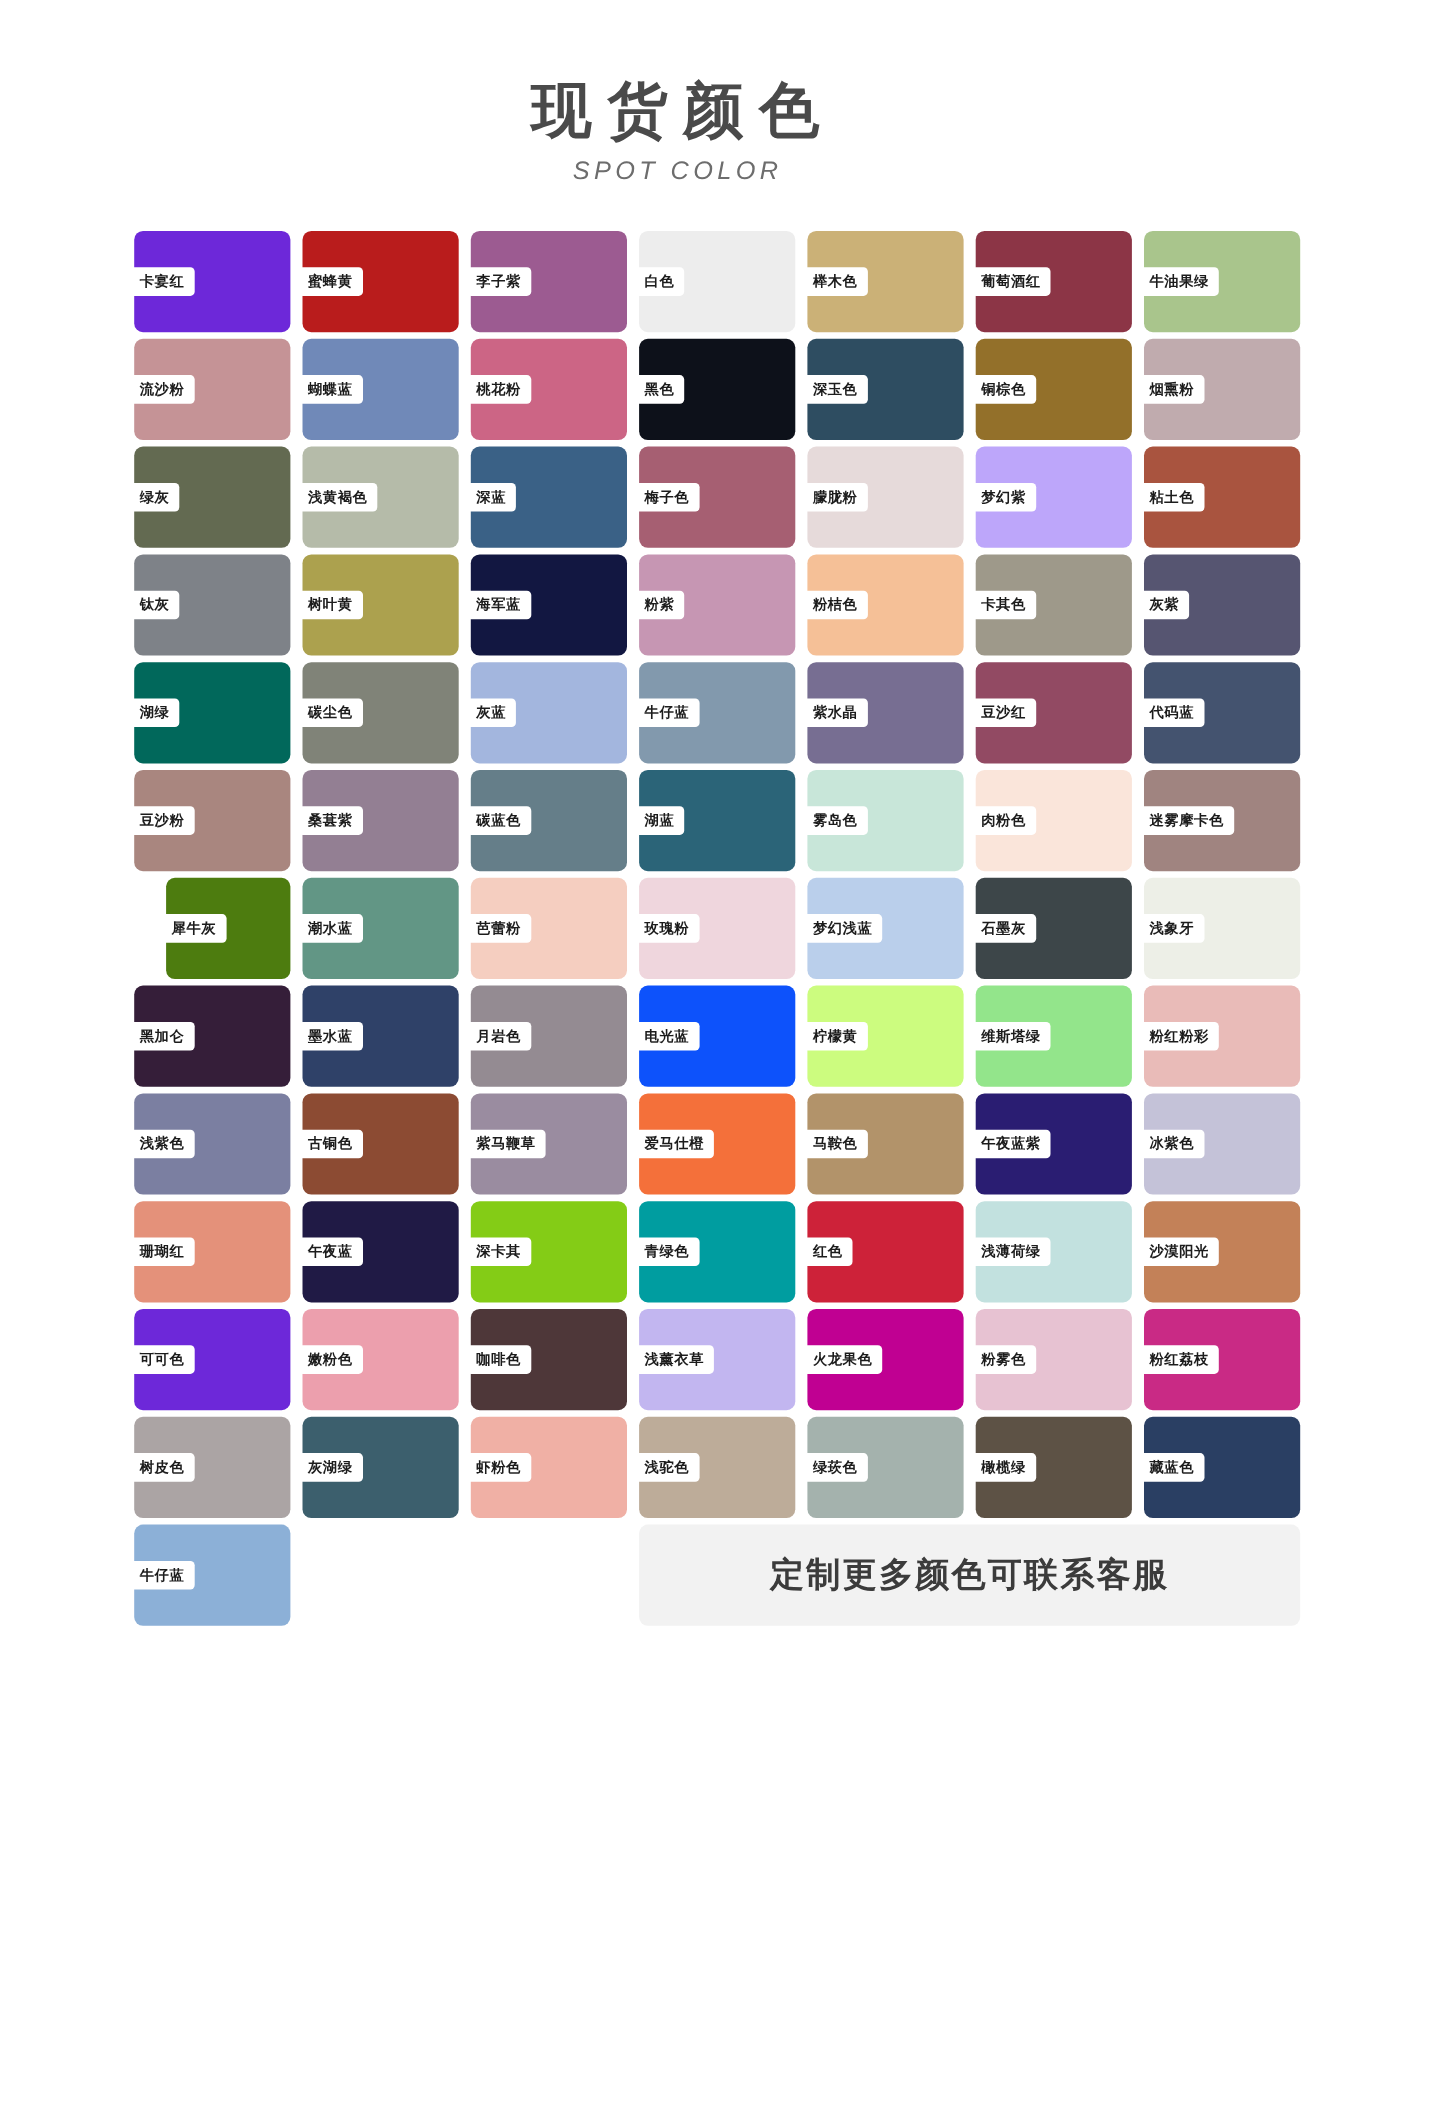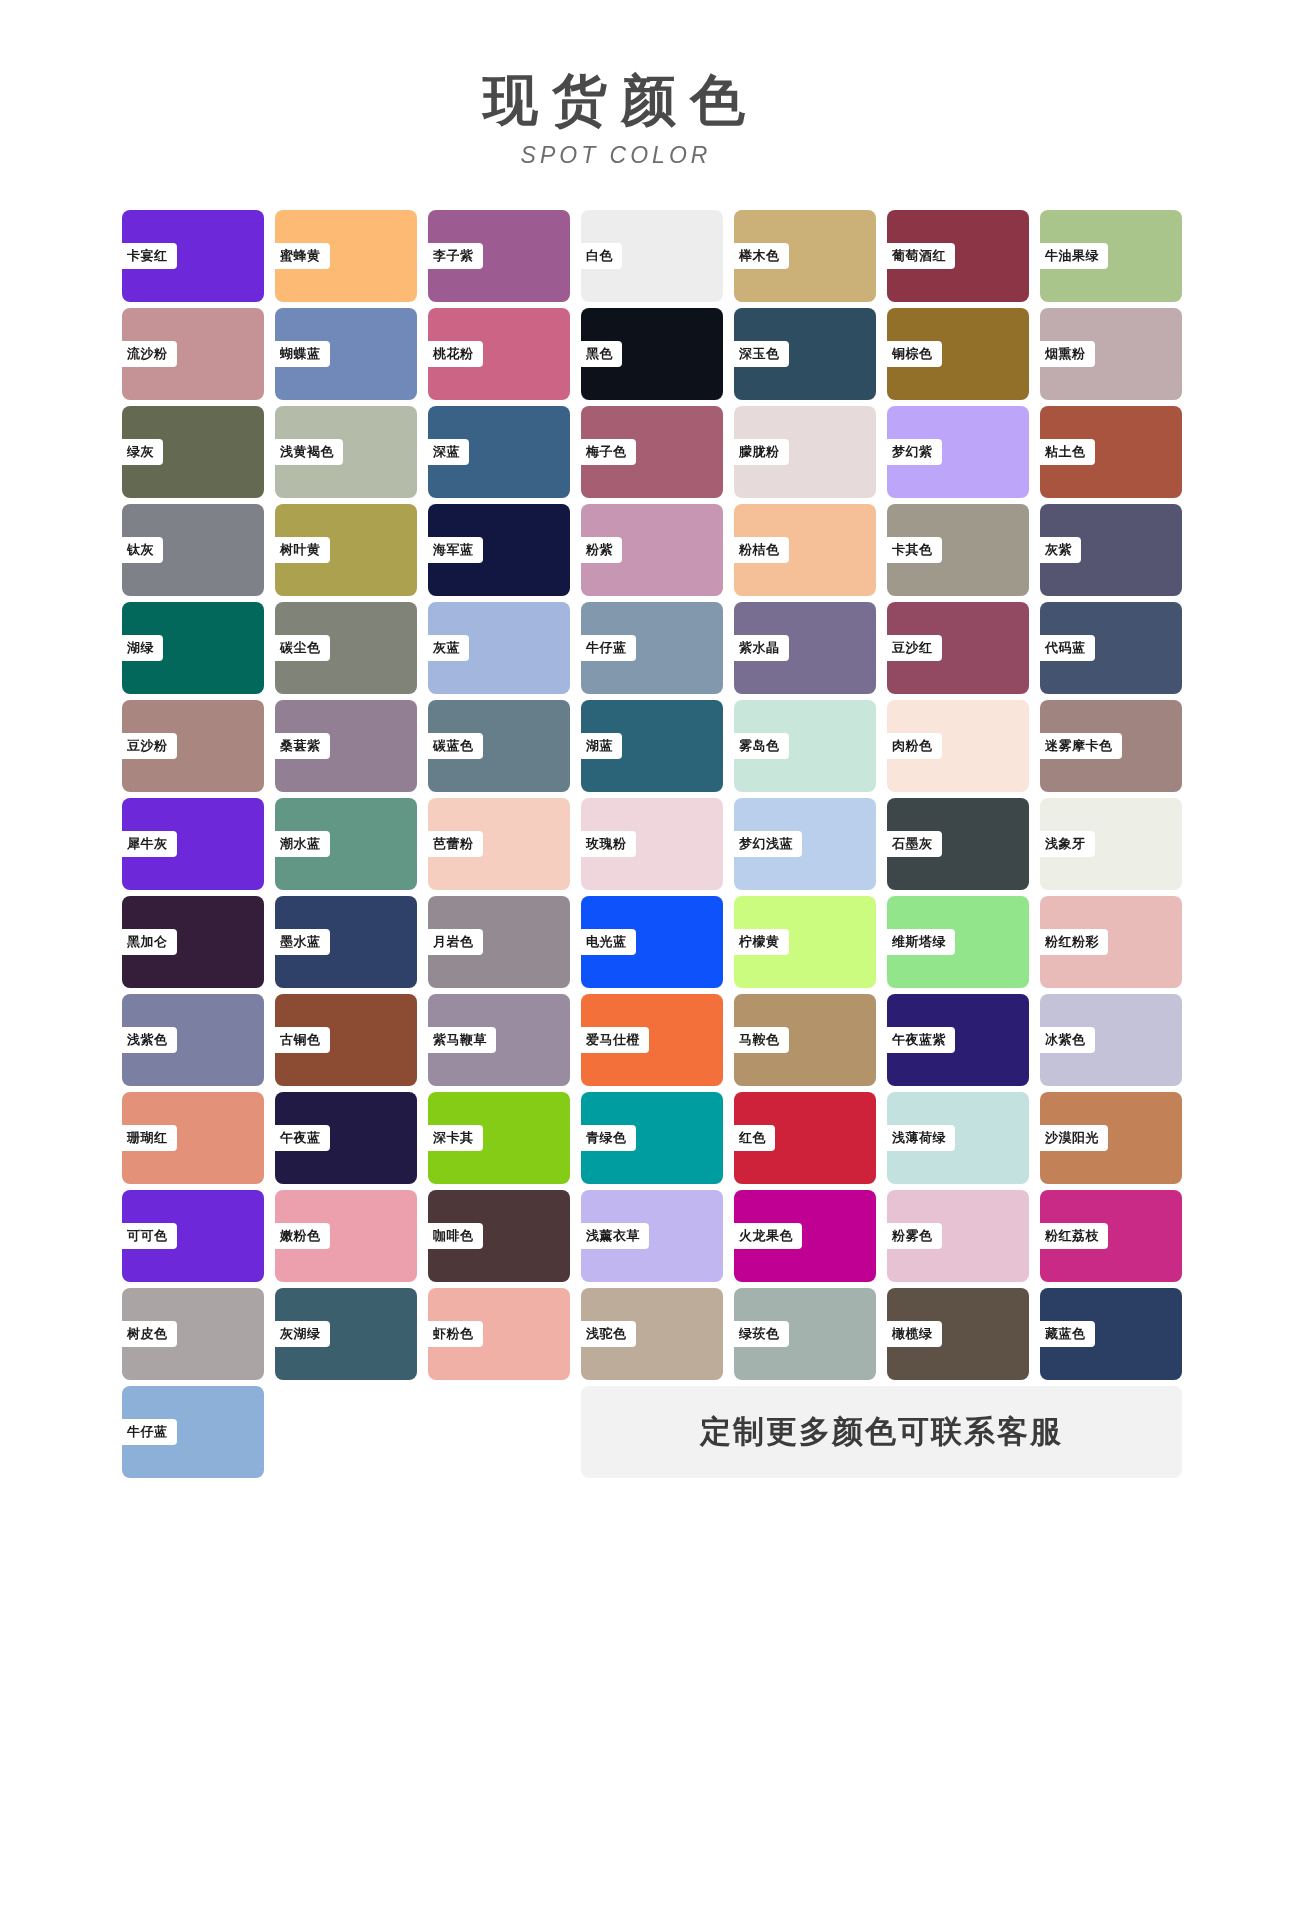--- a/index.html
+++ b/index.html
@@ -94,21 +94,21 @@
 
   <div class="header">
     <div class="title">现货颜色</div>
     <div class="subtitle">SPOT COLOR</div>
   </div>
 
   <div class="grid" id="swatch-grid">
       <div class="swatch" style="background: #6d28d9;">
         <span class="label">卡宴红</span>
       </div>
-      <div class="swatch" style="background: #fdba74; text-align: right;">
+      <div class="swatch" style="background: #b91c1c; text-align: right;">
         <span class="label">蜜蜂黄</span>
       </div>
       <div class="swatch" style="background: rgb(156, 91, 145);">
         <span class="label">李子紫</span>
       </div>
       <div class="swatch" style="background: rgb(237, 237, 237);">
         <span class="label">白色</span>
       </div>
       <div class="swatch" style="background: rgb(203, 177, 119);">
         <span class="label">榉木色</span>
@@ -217,21 +217,21 @@
       </div>
       <div class="swatch" style="background: rgb(200, 230, 217);">
         <span class="label">雾岛色</span>
       </div>
       <div class="swatch" style="background: rgb(250, 229, 218);">
         <span class="label">肉粉色</span>
       </div>
       <div class="swatch" style="background: rgb(160, 132, 128);">
         <span class="label">迷雾摩卡色</span>
       </div>
-      <div class="swatch" style="background: #6d28d9;">
+      <div class="swatch" style="background: #4d7c0f; margin-left: 29px;">
         <span class="label">犀牛灰</span>
       </div>
       <div class="swatch" style="background: rgb(98, 150, 133);">
         <span class="label">潮水蓝</span>
       </div>
       <div class="swatch" style="background: rgb(245, 206, 192);">
         <span class="label">芭蕾粉</span>
       </div>
       <div class="swatch" style="background: rgb(239, 214, 221);">
         <span class="label">玫瑰粉</span>

